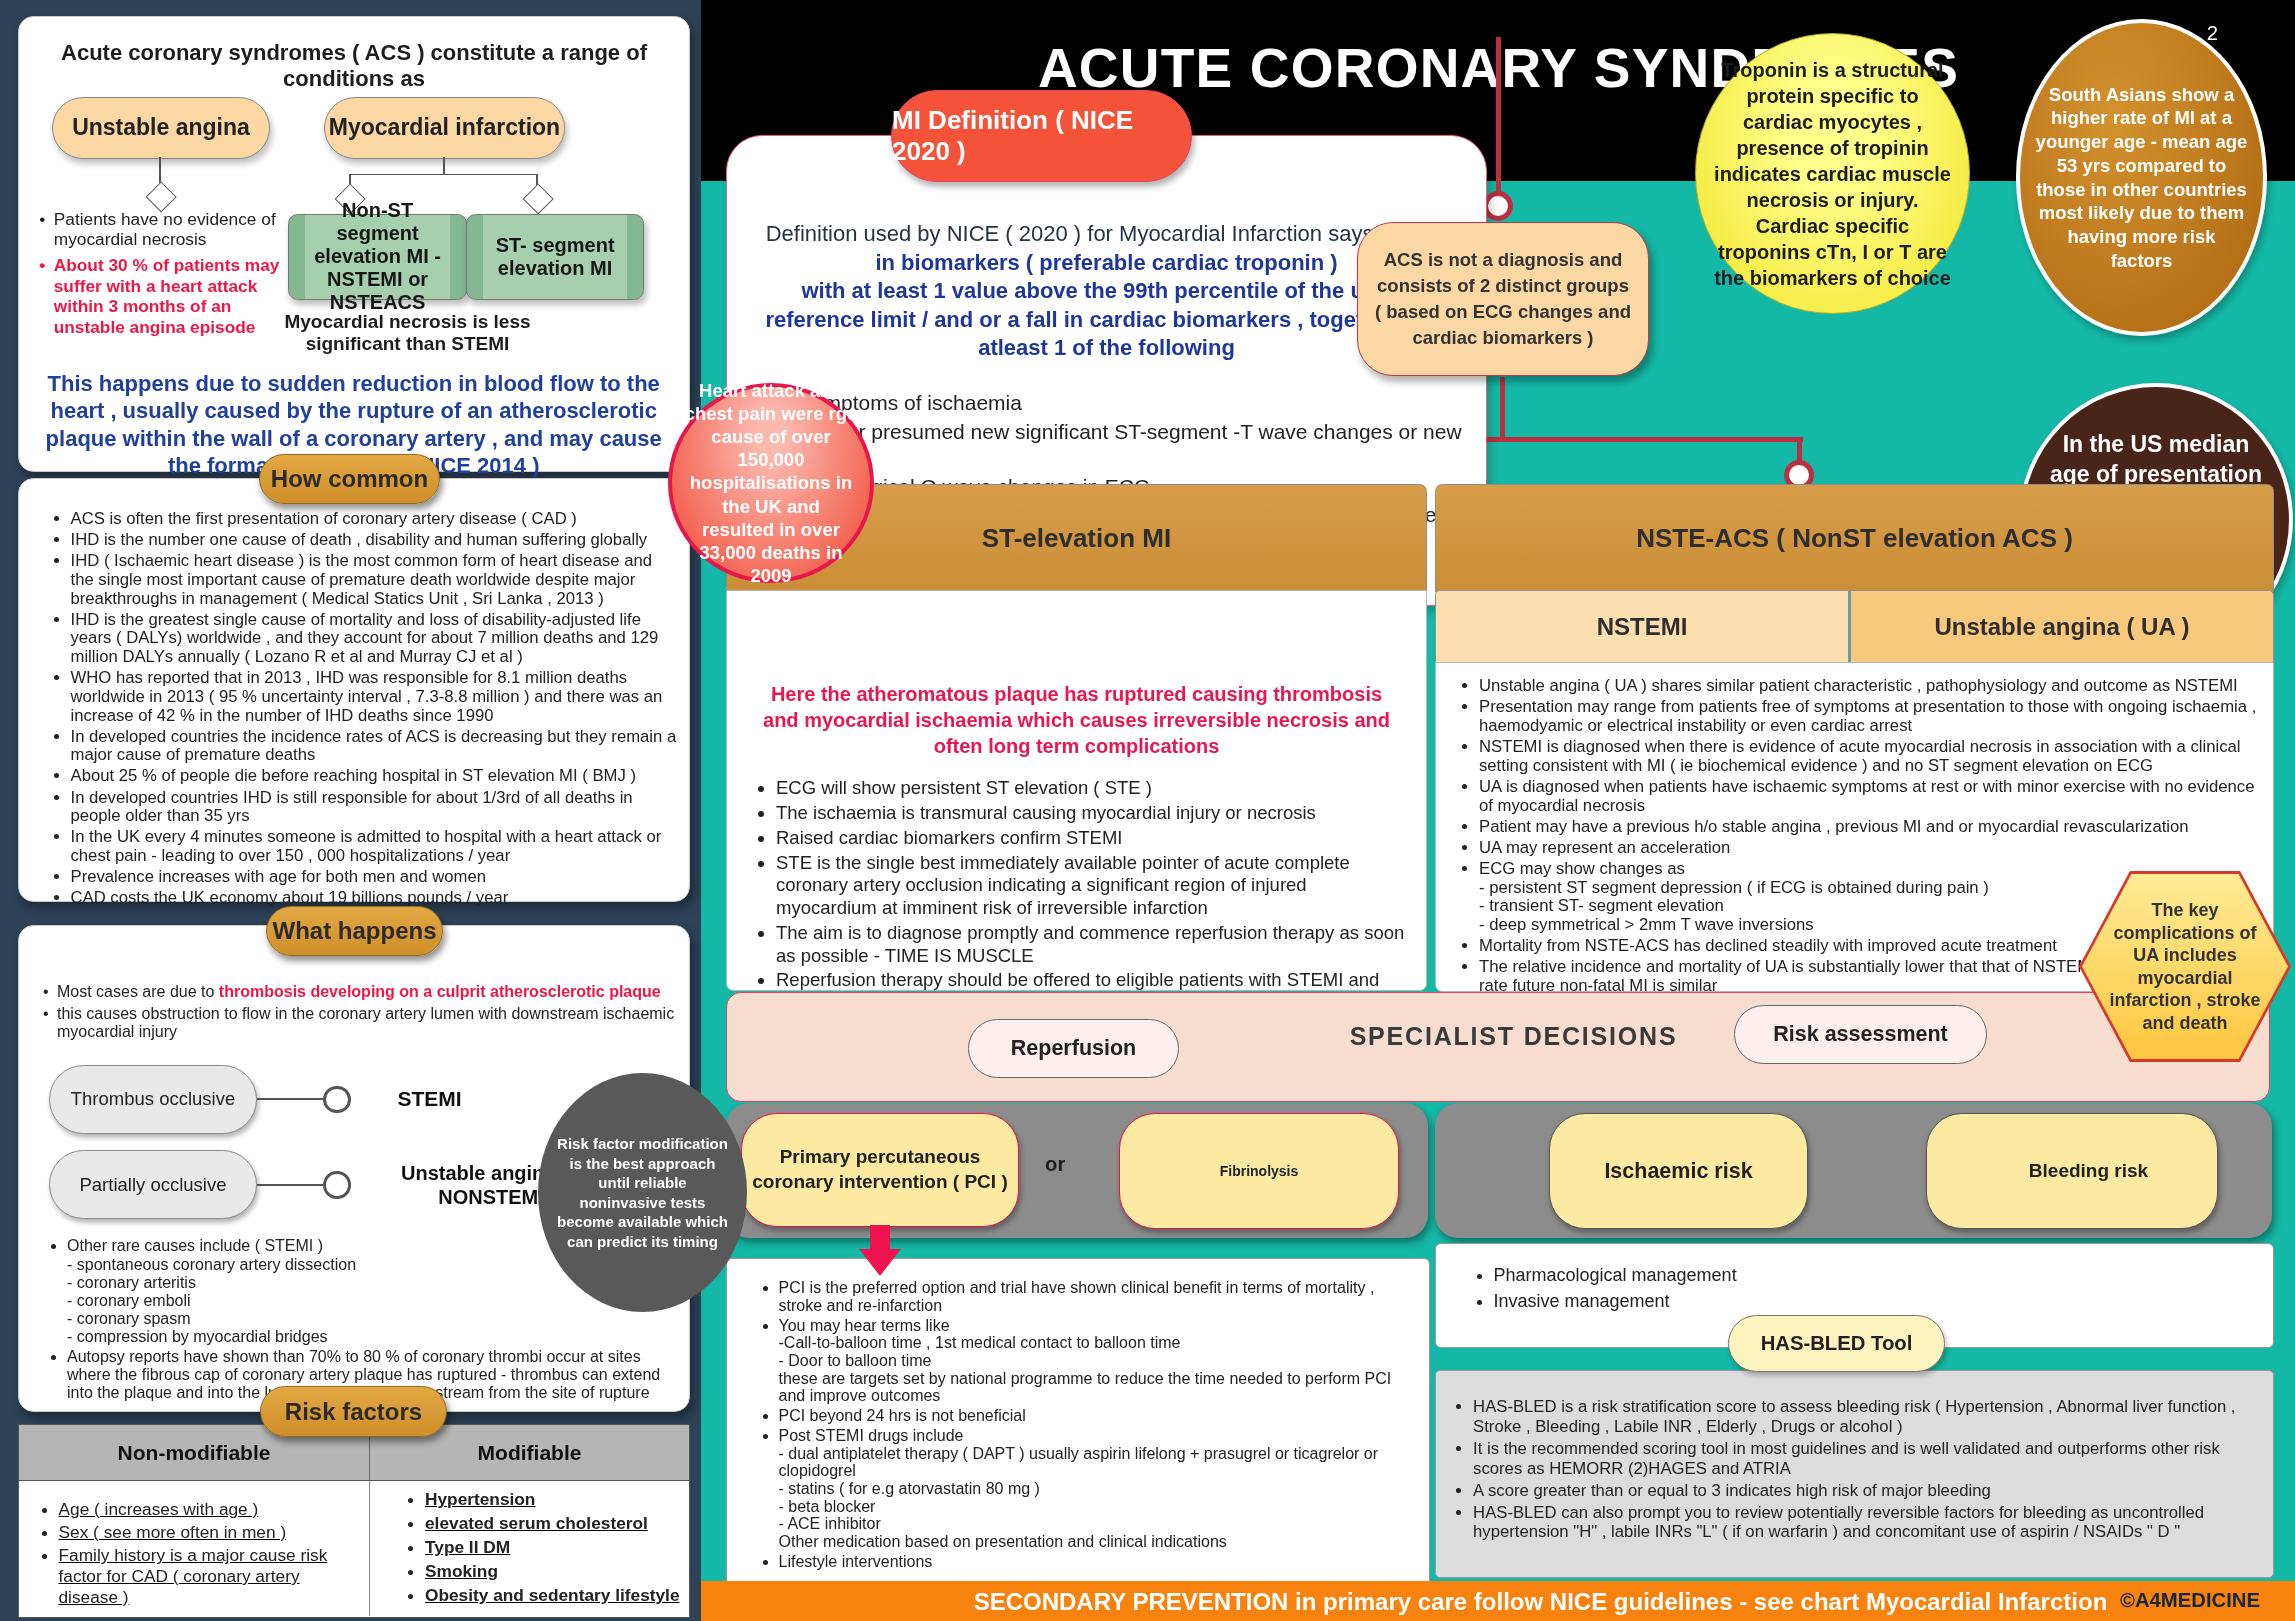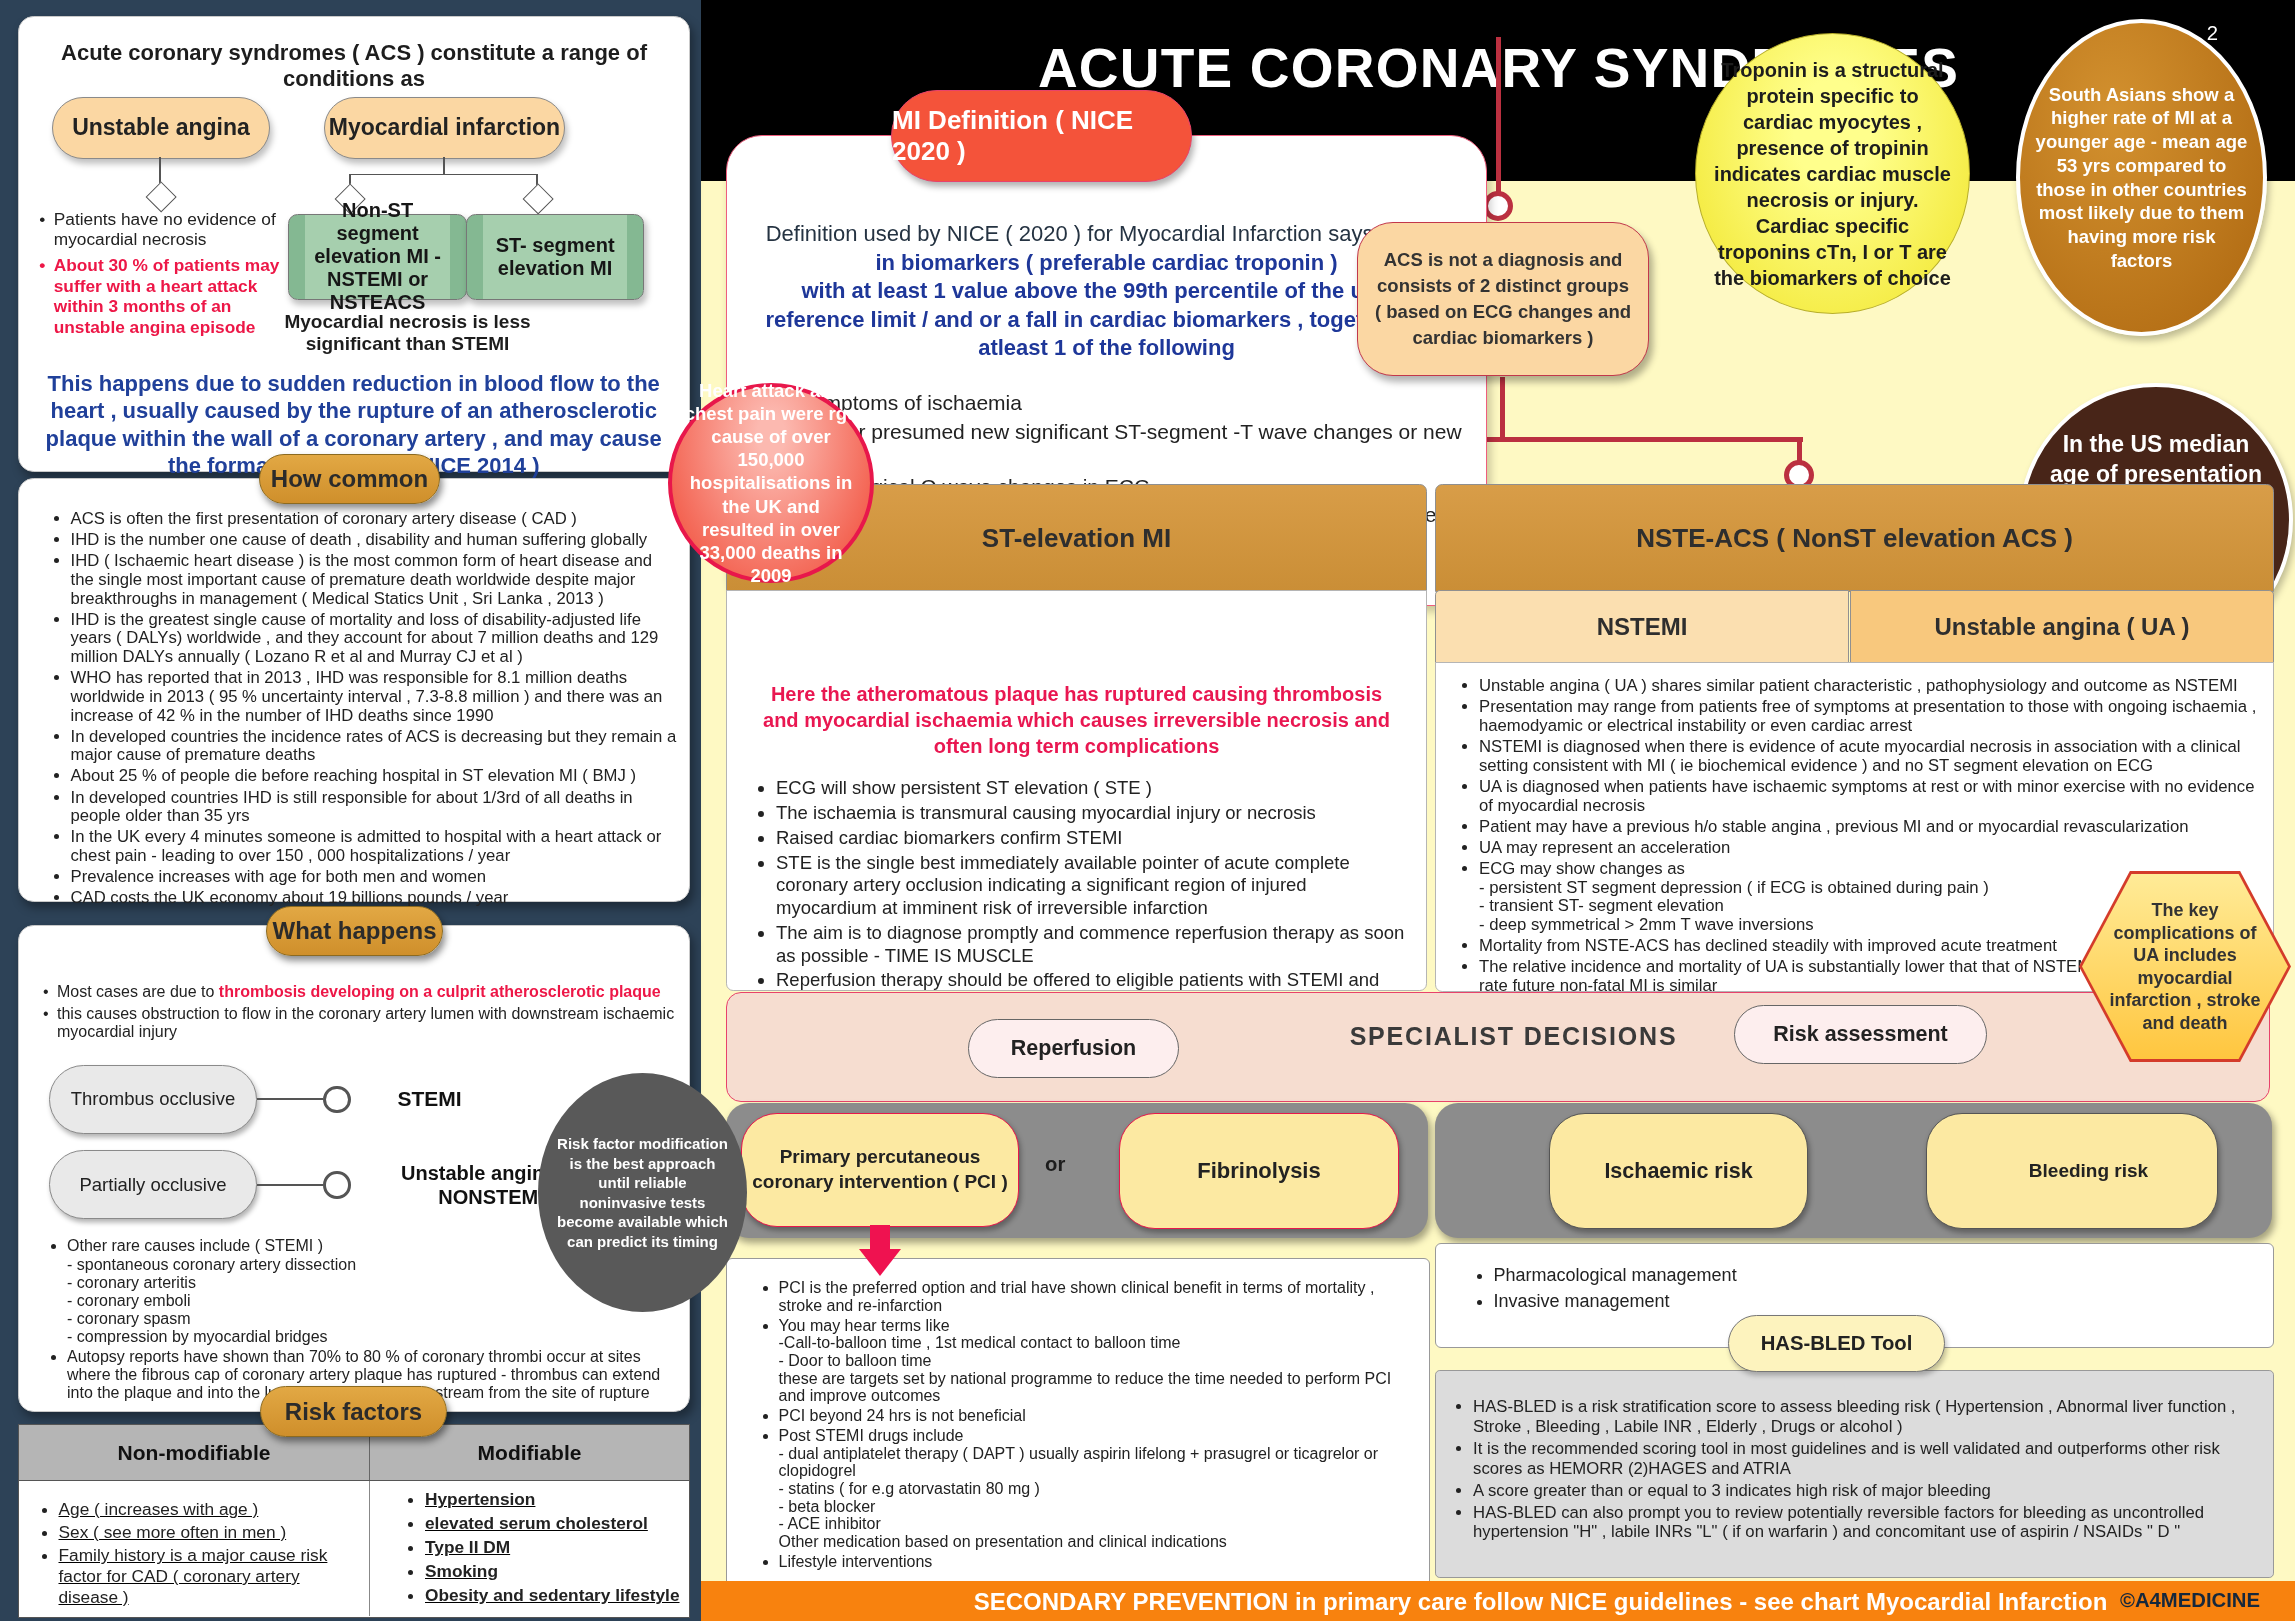--- a/index.html
+++ b/index.html
@@ -1,16 +1,16 @@
 <!DOCTYPE html>
 <html style="font-size:9.6px"><head>
 <meta charset="utf-8">
 <style>
   html,body{margin:0;padding:0;background:#edeadd;font-family:"Liberation Sans",sans-serif;}
-  #root{position:relative;width:2295px;height:1621px;overflow:hidden;background:#fef9c3;}
+  #root{position:relative;width:2295px;height:1621px;overflow:hidden;background:#14b8a6;}
   .abs{position:absolute;}
   .navcol{position:absolute;left:0;top:0;width:701px;height:1621px;background:#2d4257;}
   .card{position:absolute;background:#fff;border:1.2px solid #c9c9c9;border-radius:15.5px;box-shadow:3.6px 6px 9.6px rgba(0,0,0,.35);}
   .pillhdr{position:absolute;background:linear-gradient(#e2a844,#cf8f2b);border:1.2px solid #8c6a20;border-radius:597px;color:#2b2b2b;font-weight:bold;display:flex;align-items:center;justify-content:center;font-size:24px;box-shadow:2.4px 4.8px 7.2px rgba(0,0,0,.45);z-index:5;}
   .peachpill{position:absolute;background:#fbd7a3;border:1.2px solid #8a8a8a;border-radius:597px;display:flex;align-items:center;justify-content:center;font-weight:bold;font-size:23px;color:#222;box-shadow:2.4px 4.8px 6px rgba(0,0,0,.25);}
   .greenbox{position:absolute;background:linear-gradient(90deg,#84b892 0 9%,#a6cfae 9% 91%,#84b892 91%);border:1.2px solid #777;border-radius:9.6px;display:flex;align-items:center;justify-content:center;text-align:center;font-weight:bold;font-size:20px;color:#161616;padding:0 9.6px;box-shadow:2.4px 4.8px 6px rgba(0,0,0,.25);}
   .line{position:absolute;background:#555;}
   .redline{position:absolute;background:#bb3040;}
   .diamond{position:absolute;width:20.3px;height:20.3px;background:#fff;border:1.8px solid #555;transform:rotate(45deg);}
   .ringcirc{position:absolute;width:20.3px;height:20.3px;background:#fff;border:5.4px solid #bb3040;border-radius:50%;}
@@ -219,21 +219,21 @@
   <div class="abs" style="left:726px;top:992px;width:1542px;height:108px;background:#f6ddd0;border:1.8px solid #e8426b;border-radius:15px;">
     <div style="position:absolute;left:619px;top:29px;width:335px;text-align:center;font-size:25px;font-weight:600;letter-spacing:1.8px;color:#3a3a3a;">SPECIALIST DECISIONS</div>
   </div>
   <div class="pinkpill" style="left:968px;top:1005px;width:209px;height:57px;margin-top:14px;">Reperfusion</div>
   <div class="pinkpill" style="left:1734px;top:1005px;width:251px;height:57px;">Risk assessment</div>
 
   <div class="graybox" style="left:726px;top:1103px;width:702px;height:135px;"></div>
   <div class="graybox" style="left:1435px;top:1103px;width:837px;height:135px;"></div>
   <div class="ylwpill" style="left:741px;top:1113px;width:278px;height:114px;border:1.8px solid #e8174b;font-size:19px;line-height:1.3;padding:0 8.4px;box-sizing:border-box;">Primary percutaneous coronary intervention ( PCI )</div>
   <div class="abs" style="left:1045px;top:1153px;font-size:20.3px;font-weight:bold;color:#1d1d1d;">or</div>
-  <div class="ylwpill" style="left:1119px;top:1113px;width:278px;height:114px;border:1.8px solid #e8174b;font-size:22px;">Fibrinolysis</div>
+  <div class="ylwpill" style="left:1119px;top:1113px;width:278px;height:114px;border:1.8px solid #e8174b;font-size:14px;">Fibrinolysis</div>
   <div class="ylwpill" style="left:1549px;top:1113px;width:257px;height:114px;border:1.8px solid #555;font-size:21.5px;">Ischaemic risk</div>
   <div class="ylwpill" style="left:1926px;top:1113px;width:257px;height:114px;border:1.8px solid #555;font-size:19px;padding-left:33px;">Bleeding risk</div>
 
   <div class="abs" style="left:870px;top:1225px;width:20.3px;height:25px;background:#ef1250;z-index:4;"></div>
   <div class="abs" style="left:859px;top:1249px;width:0;height:0;border-left:21px solid transparent;border-right:21px solid transparent;border-top:27.5px solid #ef1250;z-index:4;"></div>
 
   <div class="bubble" style="left:538px;top:1073px;width:209px;height:239px;background:#595959;color:#fff;font-size:15px;line-height:1.3;padding:15.5px;box-sizing:border-box;z-index:7;">Risk factor modification is the best approach until reliable noninvasive tests become available which can predict its timing</div>
 
   <div class="abs" style="left:726px;top:1258px;width:702px;height:344px;background:#fff;border:1.2px solid #999;border-radius:6px;">
     <ul class="bl pre" style="margin:20.3px 14.3px 0 24px;font-size:16px;line-height:1.1;color:#222;">

